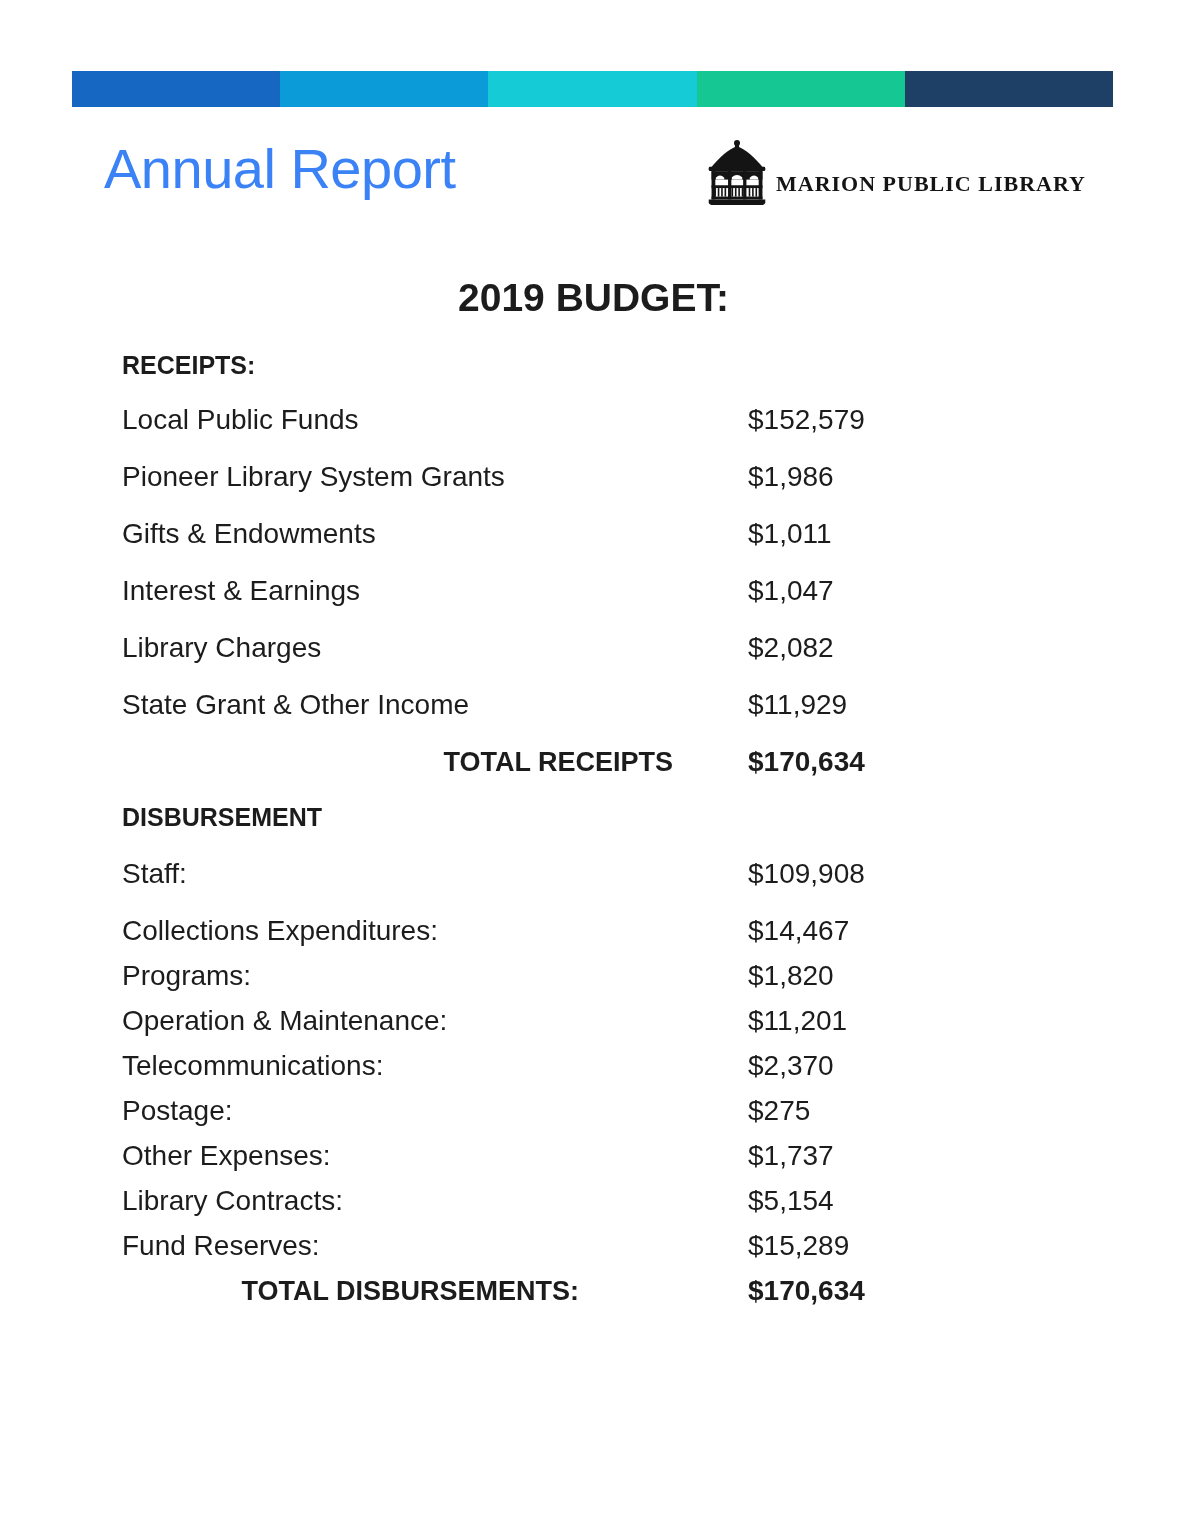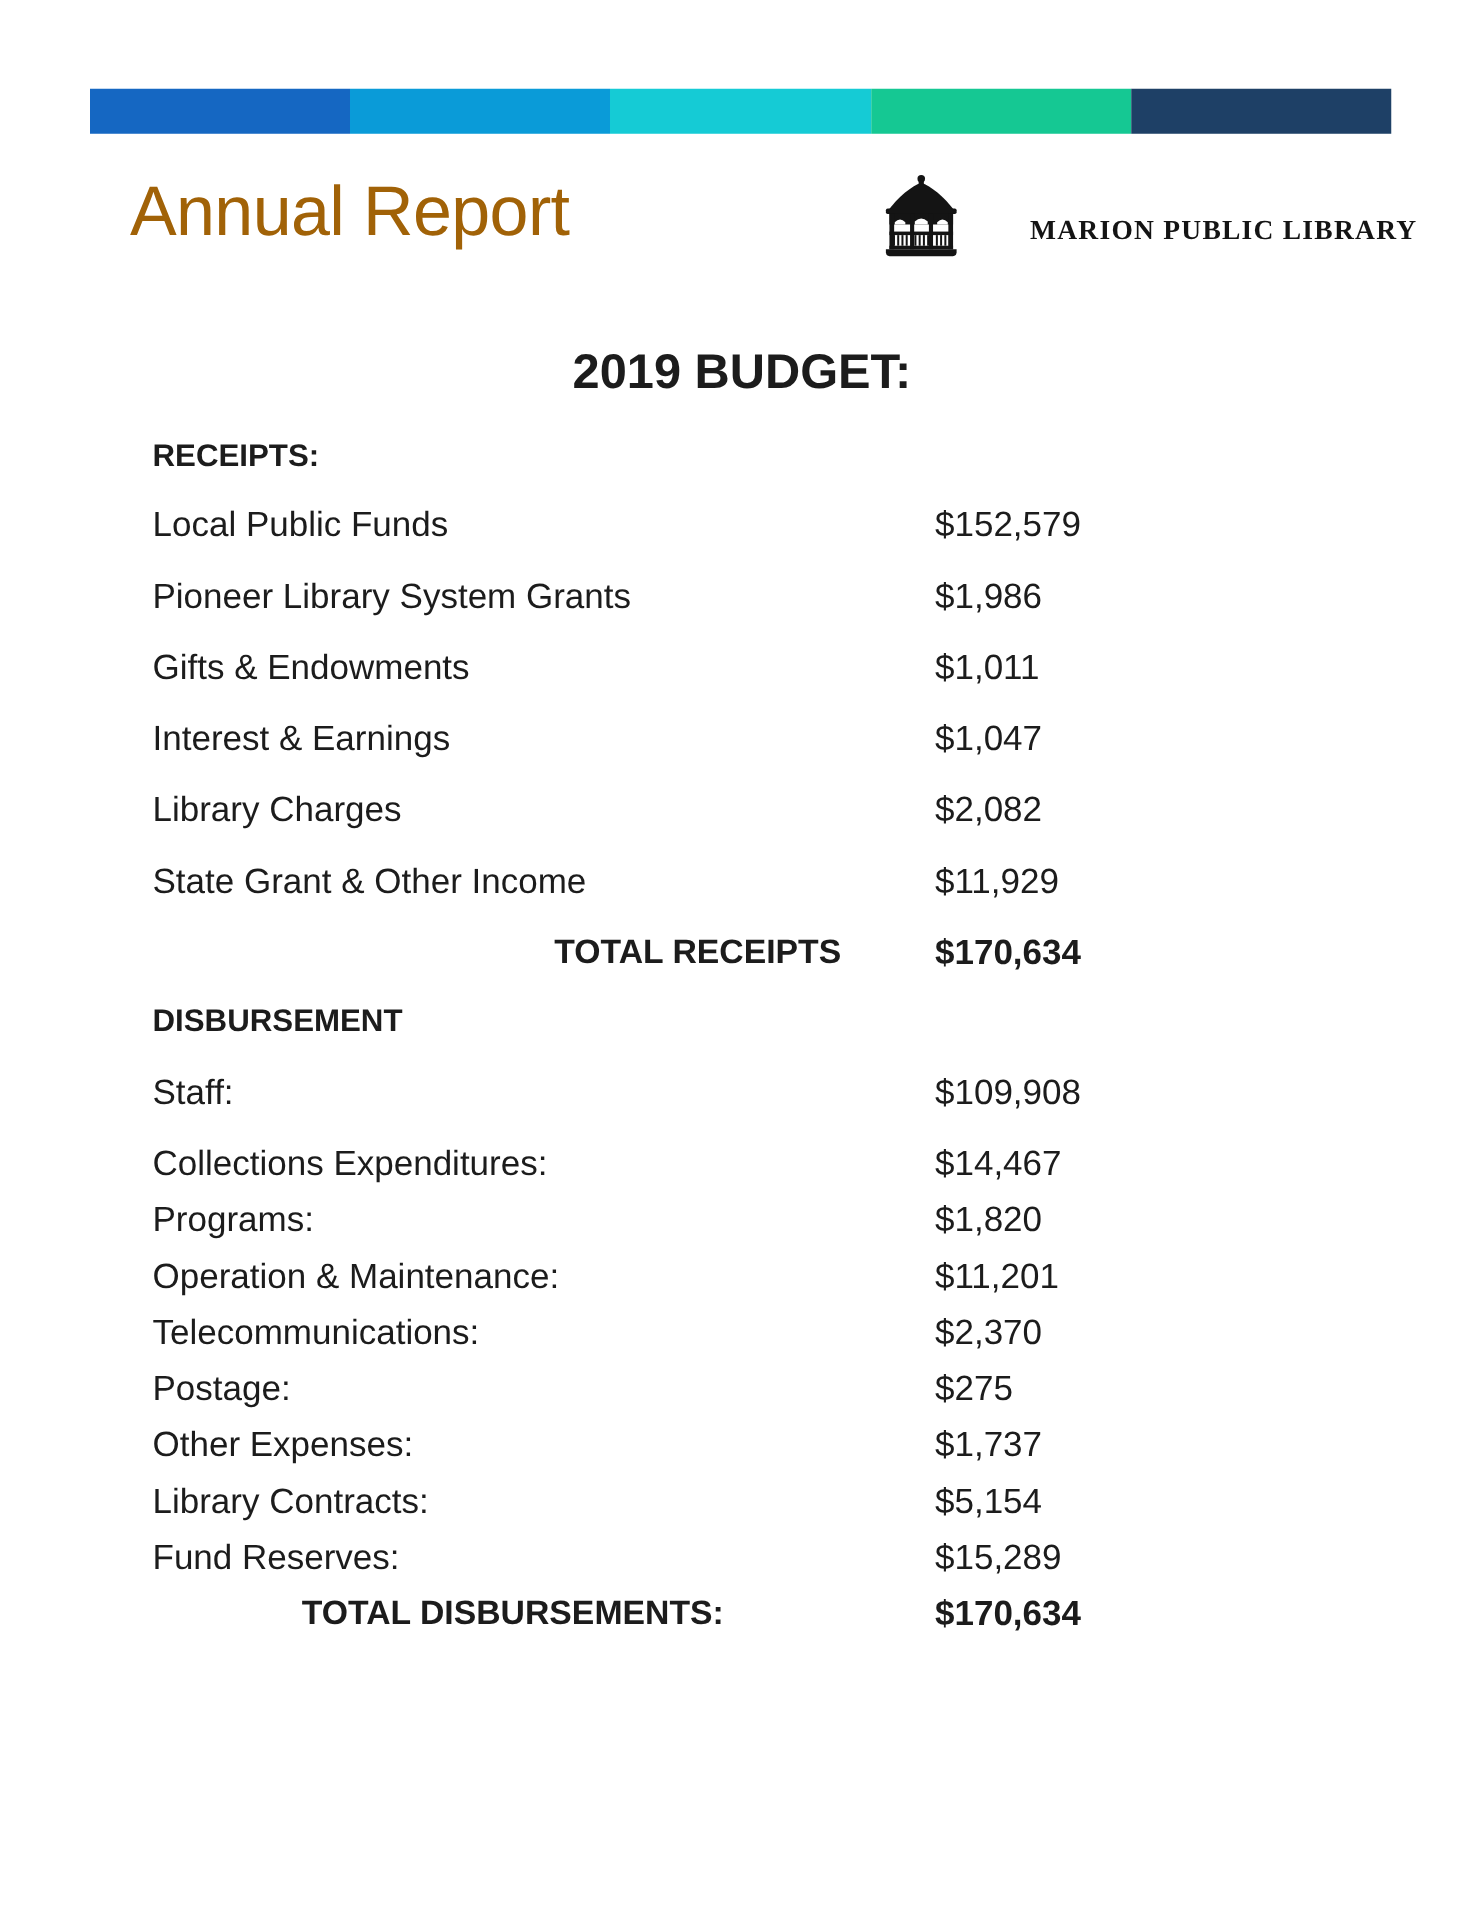--- a/index.html
+++ b/index.html
@@ -24,31 +24,30 @@
     display: flex;
   }
   .top-bar .seg { flex: 1 1 0; }
 
   
   .report-title {
     position: absolute;
     left: 104px; top: 136px;
     font-size: 56px;
     font-weight: 400;
-    color: #a16207;
+    color: #3b82f6;
     letter-spacing: -0.5px;
     white-space: nowrap;
   }
   .brand {
     position: absolute;
     left: 706px; top: 140px;
     height: 66px;
     display: flex;
     align-items: center;
-    gap: 48px;
   }
   .brand svg { width: 62px; height: 66px; display: block; }
   .brand-name {
     font-family: "Liberation Serif", "DejaVu Serif", serif;
     font-weight: 700;
     font-size: 22px;
     letter-spacing: 1px;
     color: #141414;
     margin-left: 8px;
     margin-top: 22px;

